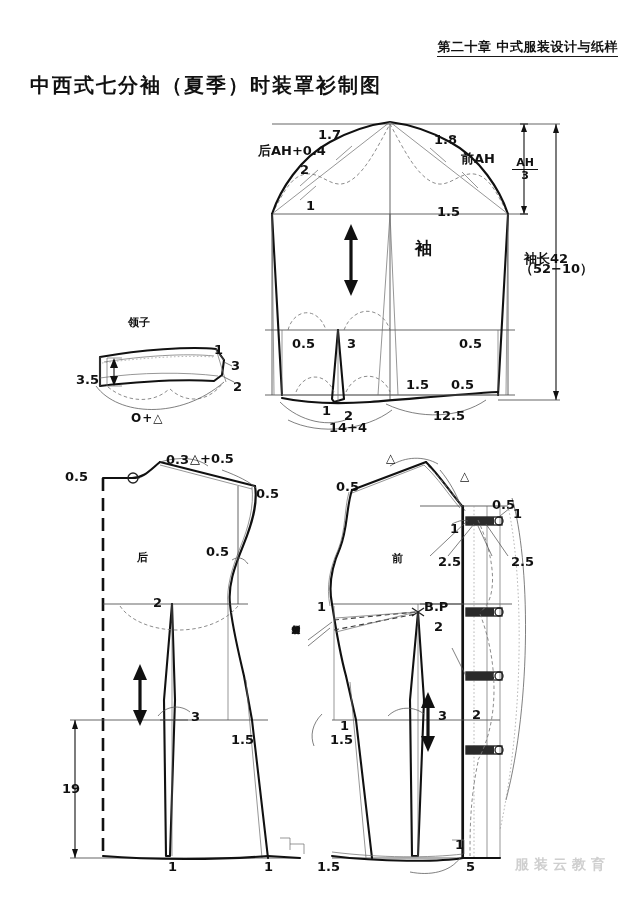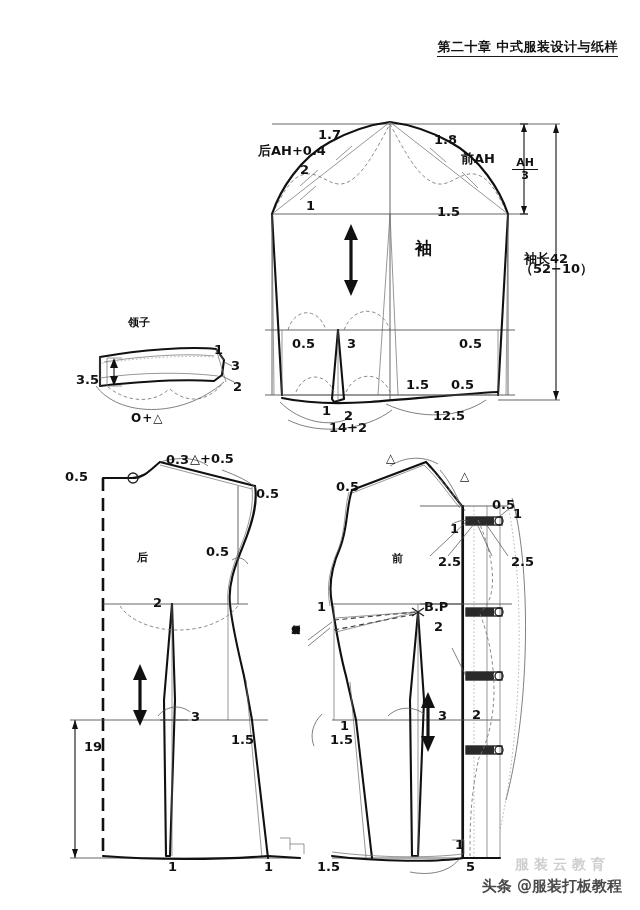--- a/index.html
+++ b/index.html
@@ -278,20 +278,21 @@
       <path class="lead" d="M322 714 C312 724 310 736 314 746"></path>
 
       <path class="thinner" d="M280 838 h10 v12"></path>
       <path class="thinner" d="M452 840 h12 v14"></path>
       <path class="thinner" d="M290 844 h14 v10"></path>
     </g>
 
   </svg>
 
   <div class="abs chapter lbl">第二十章  中式服装设计与纸样</div>
+  <div class="abs title">中西式七分袖（夏季）时装罩衫制图</div>
 
   <div class="abs lbl" style="left:318px;top:128px;">1.7</div>
   <div class="abs lbl" style="left:434px;top:133px;">1.8</div>
   <div class="abs lbl" style="left:258px;top:144px;">后AH+0.4</div>
   <div class="abs lbl" style="left:461px;top:152px;">前AH</div>
   <div class="abs lbl" style="left:300px;top:163px;">2</div>
   <div class="abs lbl" style="left:306px;top:199px;">1</div>
   <div class="abs lbl" style="left:437px;top:205px;">1.5</div>
 
   <div class="abs frac" style="left:512px;top:157px;width:26px;">
@@ -303,21 +304,21 @@
 
   <div class="abs lbl" style="left:524px;top:252px;text-align:left;">袖长42</div>
   <div class="abs lbl" style="left:520px;top:262px;text-align:left;">（52−10）</div>
 
   <div class="abs lbl" style="left:292px;top:337px;">0.5</div>
   <div class="abs lbl" style="left:347px;top:337px;">3</div>
   <div class="abs lbl" style="left:459px;top:337px;">0.5</div>
 
   <div class="abs lbl" style="left:322px;top:404px;">1</div>
   <div class="abs lbl" style="left:344px;top:409px;">2</div>
-  <div class="abs lbl" style="left:329px;top:421px;">14+2</div>
+  <div class="abs lbl" style="left:329px;top:421px;">14+4</div>
   <div class="abs lbl" style="left:406px;top:378px;">1.5</div>
   <div class="abs lbl" style="left:451px;top:378px;">0.5</div>
   <div class="abs lbl" style="left:433px;top:409px;">12.5</div>
 
   <div class="abs lbl cn" style="left:128px;top:317px;">领子</div>
   <div class="abs lbl" style="left:76px;top:373px;">3.5</div>
   <div class="abs lbl" style="left:214px;top:343px;">1</div>
   <div class="abs lbl" style="left:231px;top:359px;">3</div>
   <div class="abs lbl" style="left:233px;top:380px;">2</div>
   <div class="abs lbl" style="left:131px;top:412px;font-size:12px;letter-spacing:1px;">O+△</div>
@@ -326,21 +327,21 @@
   <div class="abs lbl" style="left:138px;top:453px;margin-left:28px;">0.3</div>
   <div class="abs lbl" style="left:190px;top:452px;">△+0.5</div>
   <div class="abs lbl" style="left:256px;top:487px;">0.5</div>
   <div class="abs lbl" style="left:206px;top:545px;">0.5</div>
   <div class="abs lbl cn" style="left:137px;top:552px;">后</div>
   <div class="abs lbl" style="left:153px;top:596px;">2</div>
   <div class="abs lbl" style="left:191px;top:710px;">3</div>
   <div class="abs lbl" style="left:231px;top:733px;">1.5</div>
   <div class="abs lbl" style="left:168px;top:860px;">1</div>
   <div class="abs lbl" style="left:264px;top:860px;">1</div>
-  <div class="abs lbl" style="left:62px;top:740px;margin-left:22px;">19</div>
+  <div class="abs lbl" style="left:62px;top:782px;">19</div>
 
   <div class="abs lbl" style="left:386px;top:452px;font-size:12px;">△</div>
   <div class="abs lbl" style="left:460px;top:470px;font-size:12px;">△</div>
   <div class="abs lbl" style="left:336px;top:480px;">0.5</div>
   <div class="abs lbl" style="left:492px;top:498px;">0.5</div>
   <div class="abs lbl" style="left:513px;top:507px;">1</div>
   <div class="abs lbl" style="left:450px;top:522px;">1</div>
   <div class="abs lbl" style="left:438px;top:555px;">2.5</div>
   <div class="abs lbl" style="left:511px;top:555px;">2.5</div>
   <div class="abs lbl cn" style="left:392px;top:553px;">前</div>
@@ -350,15 +351,14 @@
   <div class="abs lbl" style="left:317px;top:600px;">1</div>
   <div class="abs lbl" style="left:438px;top:709px;">3</div>
   <div class="abs lbl" style="left:330px;top:733px;">1.5</div>
   <div class="abs lbl" style="left:340px;top:719px;">1</div>
   <div class="abs lbl" style="left:472px;top:708px;">2</div>
   <div class="abs lbl" style="left:317px;top:860px;">1.5</div>
   <div class="abs lbl" style="left:466px;top:860px;">5</div>
   <div class="abs lbl" style="left:455px;top:838px;">1</div>
 
   <div class="abs wm2">服装云教育</div>
-  <div class="abs wm">头条 @服装打板教程</div>
 
 </div>
 
 </body></html>

